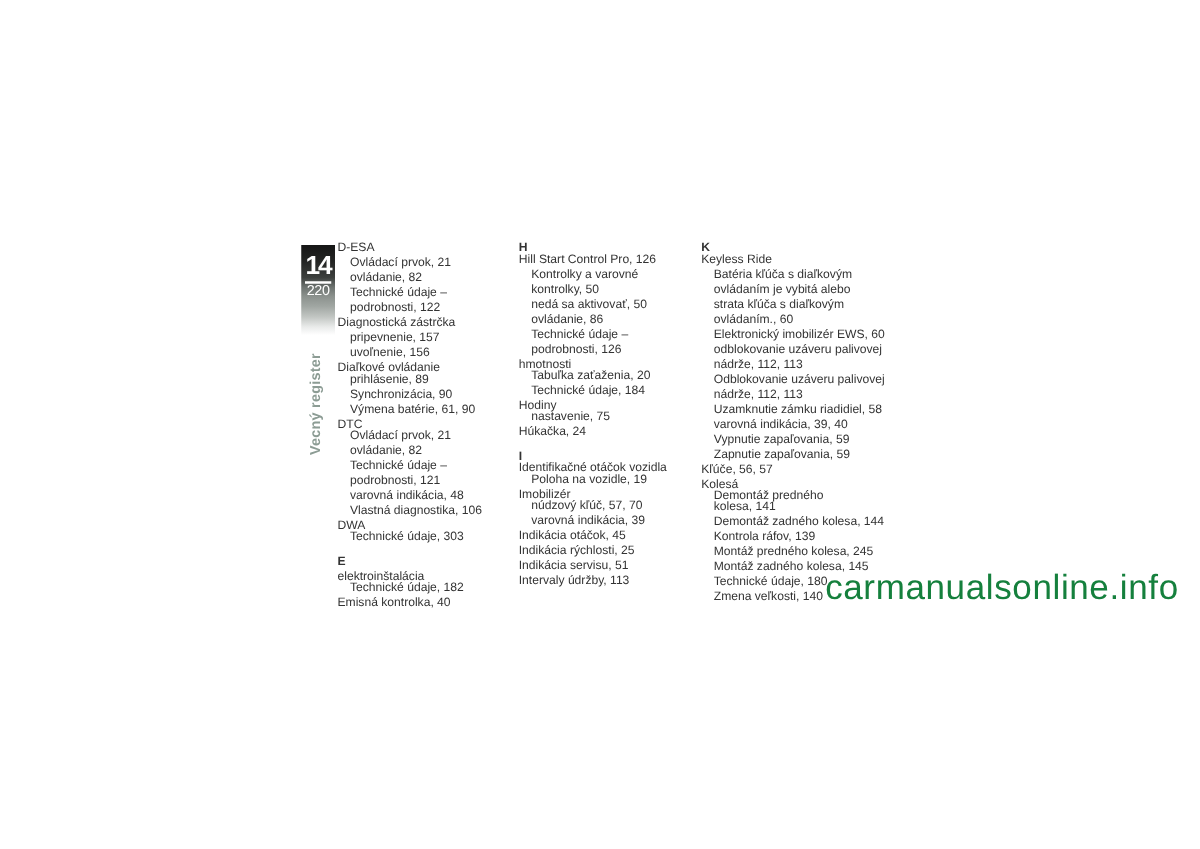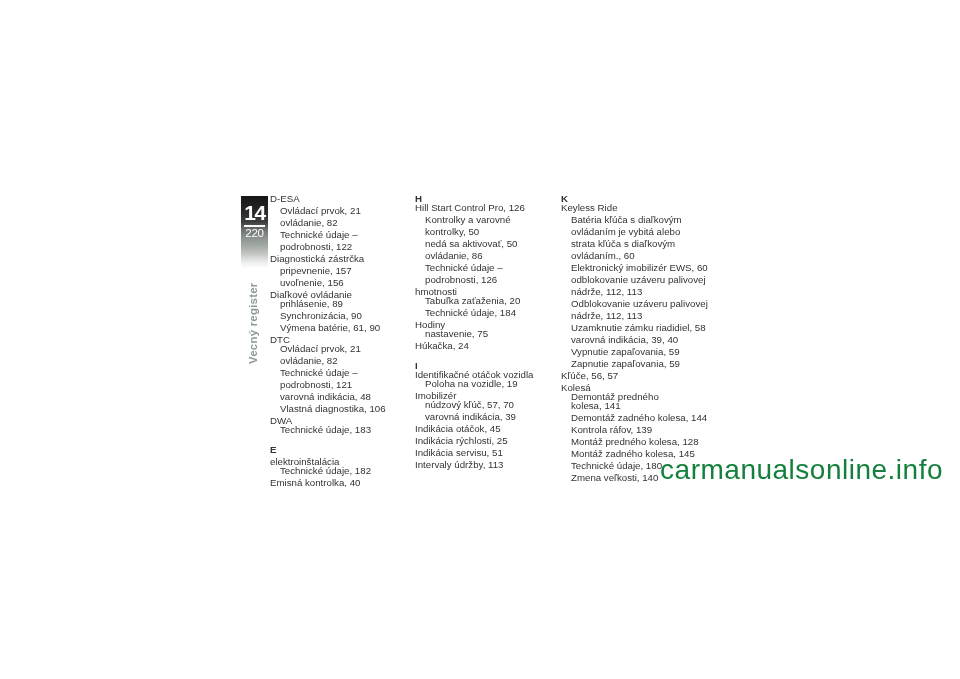--- a/index.html
+++ b/index.html
@@ -71,21 +71,21 @@
       <div class="ln ind">Synchronizácia, 90</div>
       <div class="ln ind">Výmena batérie, 61, 90</div>
       <div class="ln">DTC</div>
       <div class="ln ind tight">Ovládací prvok, 21</div>
       <div class="ln ind">ovládanie, 82</div>
       <div class="ln ind">Technické údaje –</div>
       <div class="ln ind">podrobnosti, 121</div>
       <div class="ln ind">varovná indikácia, 48</div>
       <div class="ln ind">Vlastná diagnostika, 106</div>
       <div class="ln">DWA</div>
-      <div class="ln ind tight">Technické údaje, 183</div>
+      <div class="ln ind tight">Technické údaje, 303</div>
       <div class="ln b gap">E</div>
       <div class="ln">elektroinštalácia</div>
       <div class="ln ind tight">Technické údaje, 182</div>
       <div class="ln">Emisná kontrolka, 40</div>
     </div>
   <div class="col col2" id="col-1">
       <div class="ln b">H</div>
       <div class="ln tight">Hill Start Control Pro, 126</div>
       <div class="ln ind">Kontrolky a varovné</div>
       <div class="ln ind">kontrolky, 50</div>
@@ -125,21 +125,21 @@
       <div class="ln ind">Uzamknutie zámku riadidiel, 58</div>
       <div class="ln ind">varovná indikácia, 39, 40</div>
       <div class="ln ind">Vypnutie zapaľovania, 59</div>
       <div class="ln ind">Zapnutie zapaľovania, 59</div>
       <div class="ln">Kľúče, 56, 57</div>
       <div class="ln">Kolesá</div>
       <div class="ln ind tight">Demontáž predného</div>
       <div class="ln ind tight">kolesa, 141</div>
       <div class="ln ind">Demontáž zadného kolesa, 144</div>
       <div class="ln ind">Kontrola ráfov, 139</div>
-      <div class="ln ind">Montáž predného kolesa, 128</div>
+      <div class="ln ind">Montáž predného kolesa, 245</div>
       <div class="ln ind">Montáž zadného kolesa, 145</div>
       <div class="ln ind">Technické údaje, 180</div>
       <div class="ln ind">Zmena veľkosti, 140</div>
     </div>
 
   <div class="watermark">carmanualsonline.info</div>
 
 </div>
 
 </body></html>

